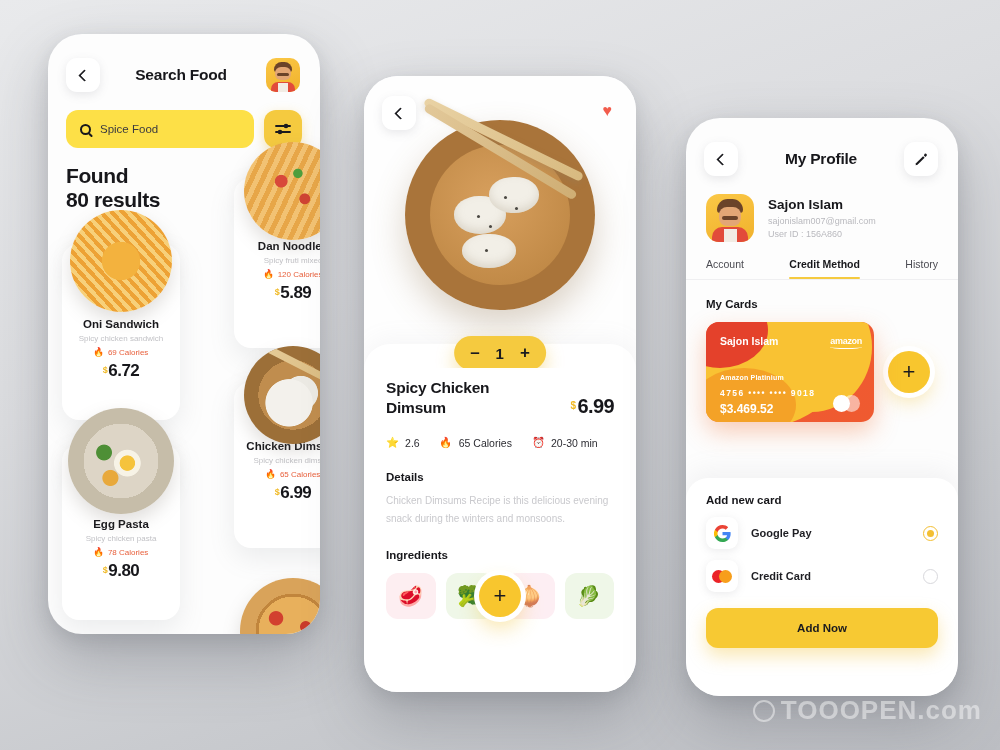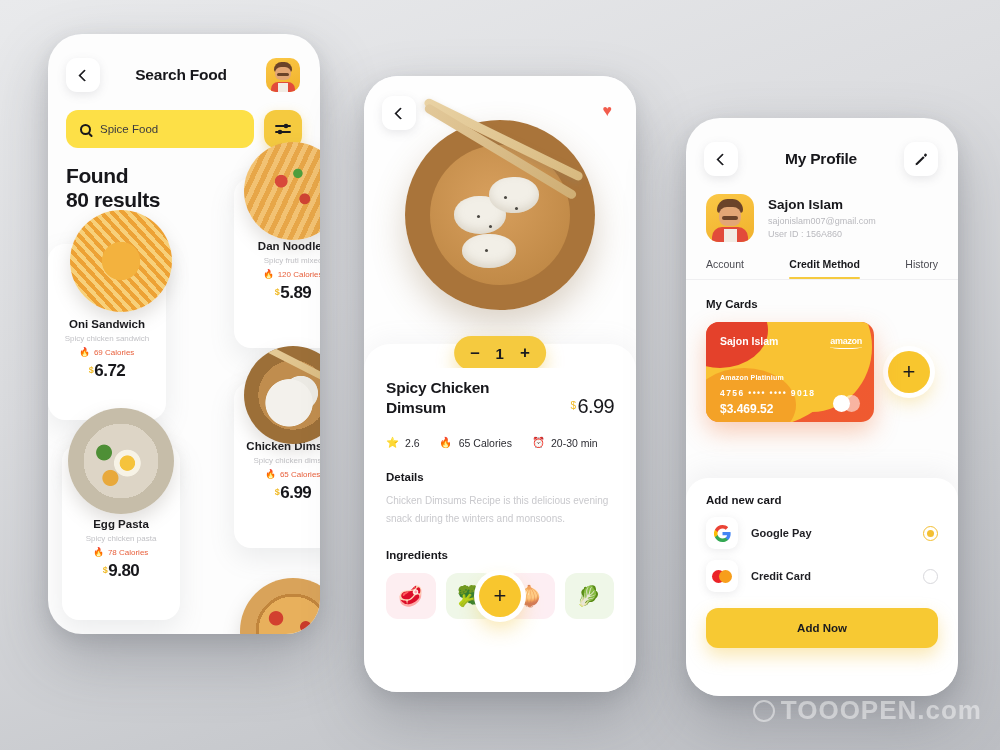--- a/index.html
+++ b/index.html
@@ -155,21 +155,21 @@
     font-size: 15px; font-weight: 700; color: #1b1b1f;
   }
   .qty span.sym { font-size: 17px; font-weight: 700; }
 
   .p2-sheet {
     position: relative; background: #fff; border-radius: 26px 26px 0 0; margin-top: -24px;
     padding: 34px 22px 0 22px; height: 348px; box-shadow: 0 -6px 22px rgba(150,150,160,0.08);
   }
   .p2-titlerow { display:flex; align-items: flex-end; justify-content: space-between; gap: 10px; }
   .p2-title { font-size: 15.5px; font-weight: 700; color:#17171b; line-height: 1.3; max-width: 150px; letter-spacing:-0.2px; }
-  .p2-price { font-size: 20px; font-weight: 400; color:#17171b; letter-spacing:-0.6px; white-space: nowrap; text-align: right; }
+  .p2-price { font-size: 20px; font-weight: 700; color:#17171b; letter-spacing:-0.6px; white-space: nowrap; text-align: right; }
   .p2-price .cur { font-size: 10px; color:#f0b924; vertical-align: 4px; margin-right: 2px; }
   .meta-row { display:flex; align-items:center; gap: 20px; margin-top: 18px; }
   .meta { display:flex; align-items:center; gap: 6px; font-size: 10.5px; color:#2c2c32; }
   .sec-h { font-size: 11.5px; font-weight: 700; color:#17171b; margin-top: 22px; }
   .sec-p { font-size: 10px; color:#c9c9cd; line-height: 1.75; margin-top: 9px; }
   .ing-row { display:flex; gap: 10px; margin-top: 12px; position: relative; }
   .ing {
     width: 50px; height: 46px; border-radius: 12px;
     display:flex; align-items:center; justify-content:center; font-size: 20px;
   }
@@ -307,21 +307,21 @@
       <div class="fc-cal">
         <span class="flame">🔥</span>
         <span>120 Calories</span>
       </div>
       <div class="fc-price">
         <span class="cur">$</span><span>5.89</span>
       </div>
     </div>
     <div class="food-img img-noodles" style="left:196px; top:-76px; width:98px; height:98px;"></div>
 
-    <div class="fcard" style="left:0; top:26px; width:118px; height:176px; padding-top:74px;">
+    <div class="fcard" style="left:14px; top:26px; width:118px; height:176px; padding-top:74px;">
       <div class="fc-name">Oni Sandwich</div>
       <div class="fc-sub">Spicy chicken sandwich</div>
       <div class="fc-cal">
         <span class="flame">🔥</span>
         <span>69 Calories</span>
       </div>
       <div class="fc-price">
         <span class="cur">$</span><span>6.72</span>
       </div>
     </div>

